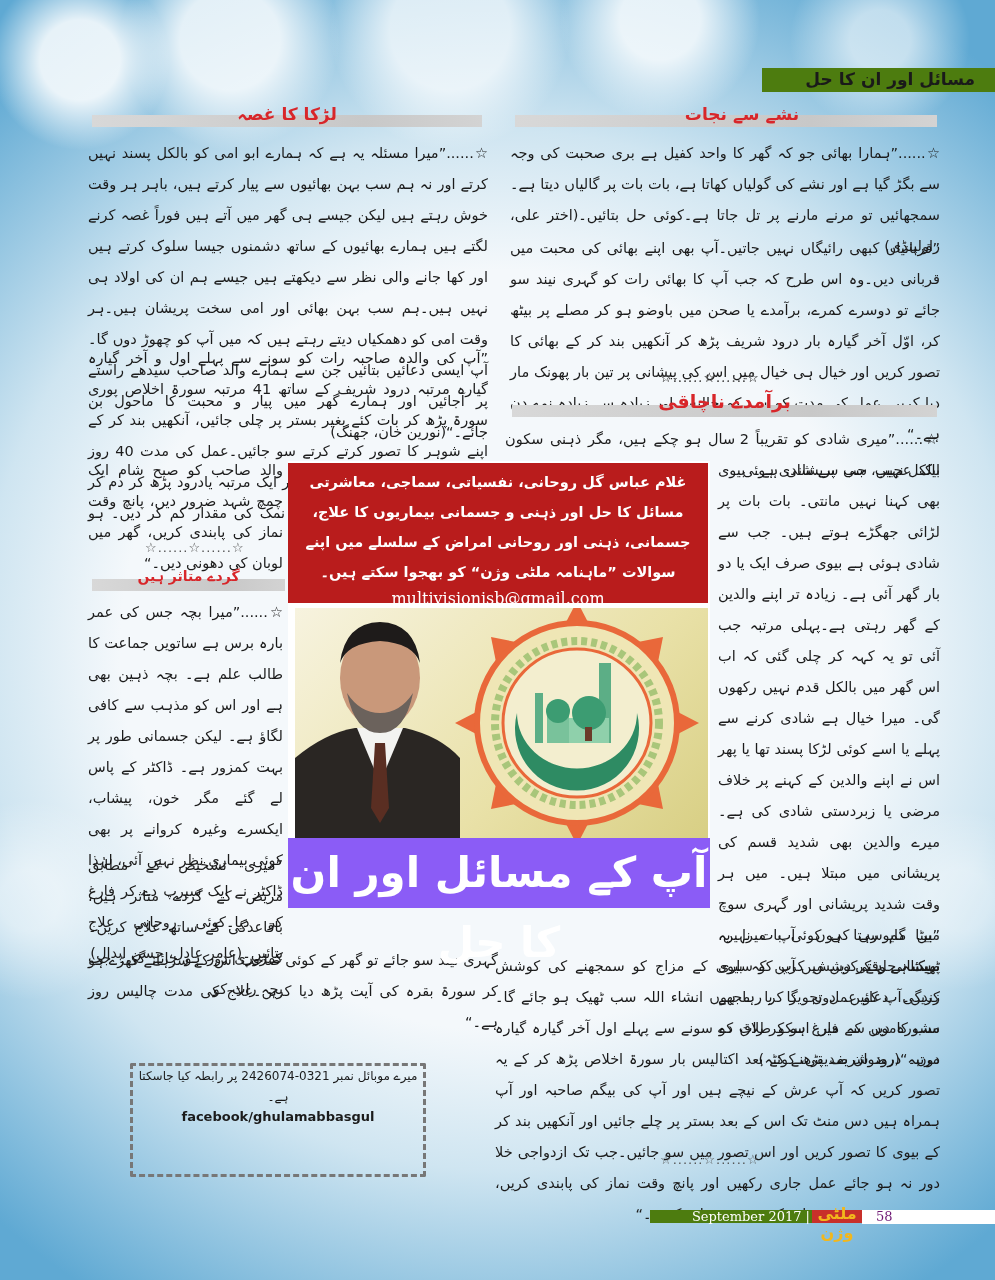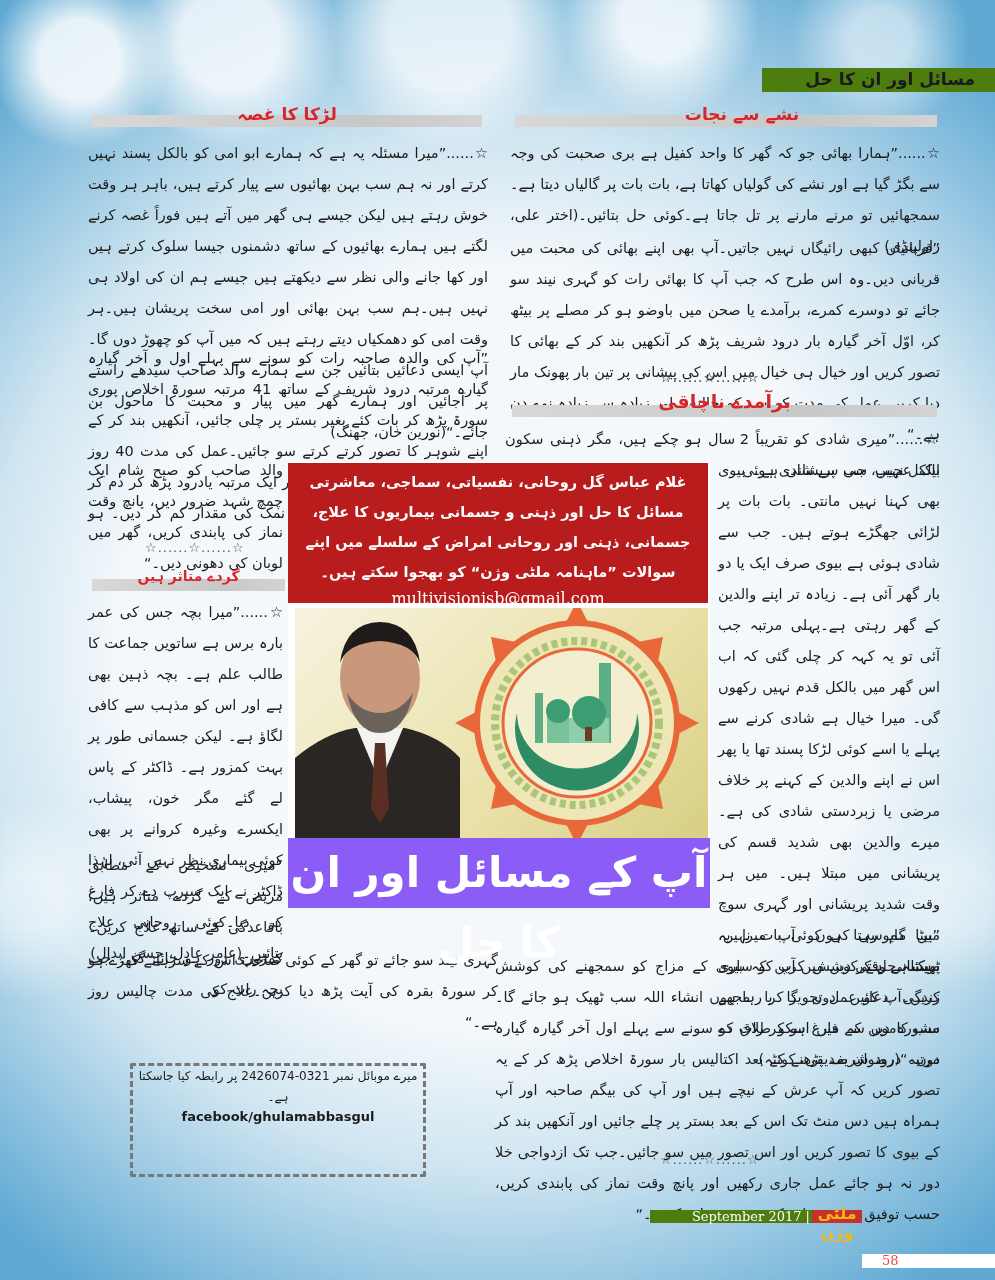--- a/index.html
+++ b/index.html
@@ -30,21 +30,21 @@
   .adimg{left:295px;top:608px;width:413px;height:230px;background:linear-gradient(135deg,#f7f3df,#e9e1a8 60%,#d8cf84);overflow:hidden;}
   .adbottom{left:288px;top:838px;width:422px;height:70px;background:#8b5cf6;}
   .adbottom span{display:block;color:#fff;font-size:42px;font-weight:bold;text-align:center;direction:rtl;line-height:70px;letter-spacing:2px;}
   .contact{left:130px;top:1063px;width:290px;height:108px;border:3px dashed #777;border-radius:2px;}
   .contact .q{color:#d8262a;font-size:12.5px;font-weight:bold;direction:rtl;text-align:center;line-height:20px;margin-top:4px;}
   .contact .l{color:#1b1b1b;font-size:12px;direction:rtl;text-align:center;line-height:21px;}
   .contact .fb{color:#1b1b1b;font-size:13px;font-weight:bold;text-align:center;line-height:18px;}
   .footer-date{left:650px;top:1210px;width:160px;height:13px;background:#4d7c0f;color:#fff;font-family:"DejaVu Serif",serif;font-size:13px;line-height:13px;text-align:right;padding-right:4px;}
   .footer-logo{left:812px;top:1204px;width:50px;height:22px;color:#f2b71c;font-weight:bold;font-size:16px;direction:rtl;text-align:center;}
   .footer-logo-bar{left:812px;top:1210px;width:50px;height:13px;background:#c8302a;}
-  .footer-page{left:862px;top:1210px;width:133px;height:14px;background:#fff;color:#ef4444;font-family:"DejaVu Serif",serif;font-size:13px;line-height:14px;padding-left:20px;box-sizing:border-box;margin-top:44px;}
+  .footer-page{left:862px;top:1210px;width:133px;height:14px;background:#fff;color:#701a75;font-family:"DejaVu Serif",serif;font-size:13px;line-height:14px;padding-left:14px;box-sizing:border-box;}
 </style>
 </head>
 <body>
 
 <div class="abs topband">
   <span>مسائل اور ان کا حل</span>
 </div>
 
 <div class="secbar" style="left:515px;top:115px;width:422px;"></div>
 <div class="sectitle" style="left:531px;top:104px;width:422px;text-align:center;">نشے سے نجات</div>

